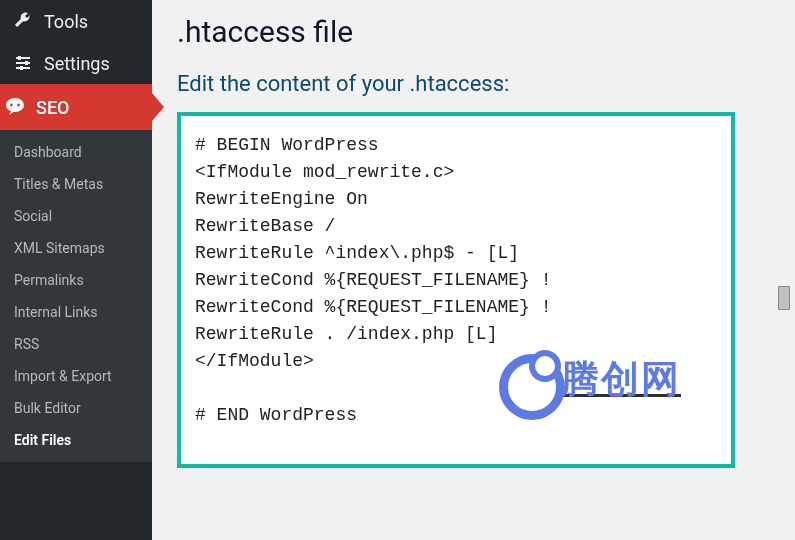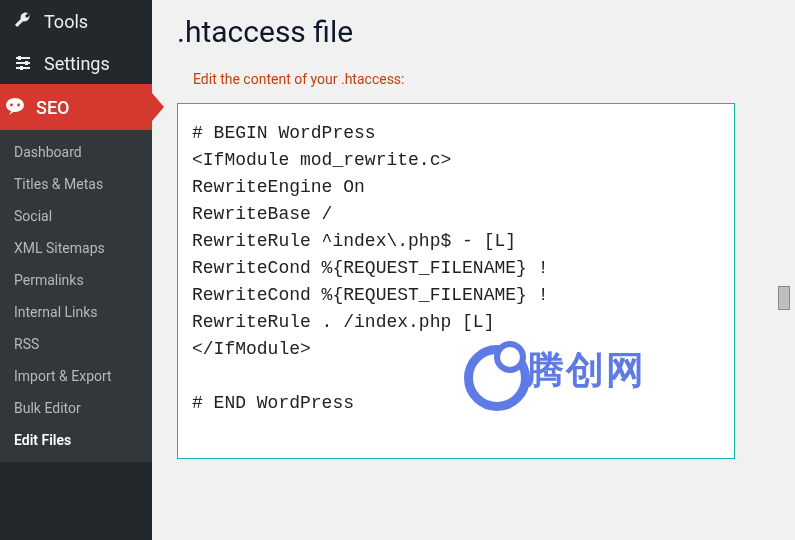--- a/index.html
+++ b/index.html
@@ -73,52 +73,52 @@
   padding: 10px 25px 15px 25px;
   position: relative;
 }
 .page-title {
   font-size: 30px;
   font-weight: 400;
   color: #0f172a;
   margin: 4px 0 22px 0;
 }
 .desc {
-  font-size: 14px;
-  color: #c2410c;
+  font-size: 22px;
+  color: #0c4a6e;
   margin-bottom: 16px;
-  margin-left: 16px;
 }
 .editor-wrap {
   position: relative;
 }
 .editor {
   width: 558px;
   height: 356px;
-  border: 1px solid #14b8a6;
+  border: 4px solid #14b8a6;
   background: #fff;
   outline: none;
   padding: 16px 14px;
   font-family: Consolas, Monaco, "Courier New", monospace;
   font-size: 18px;
   line-height: 1.5;
   color: #222;
   resize: none;
   white-space: pre;
   overflow: auto;
 }
 .watermark {
   position: absolute;
-  left: 287px;
+  left: 322px;
   top: 238px;
   pointer-events: none;
   z-index: 5;
   display: flex;
   align-items: center;
   opacity: 0.82;
+  text-decoration: underline;
 }
 .wm-circle {
   width: 58px;
   height: 58px;
   position: relative;
 }
 .wm-circle::before, .wm-circle::after {
   content: "";
   position: absolute;
   border-radius: 50%;

